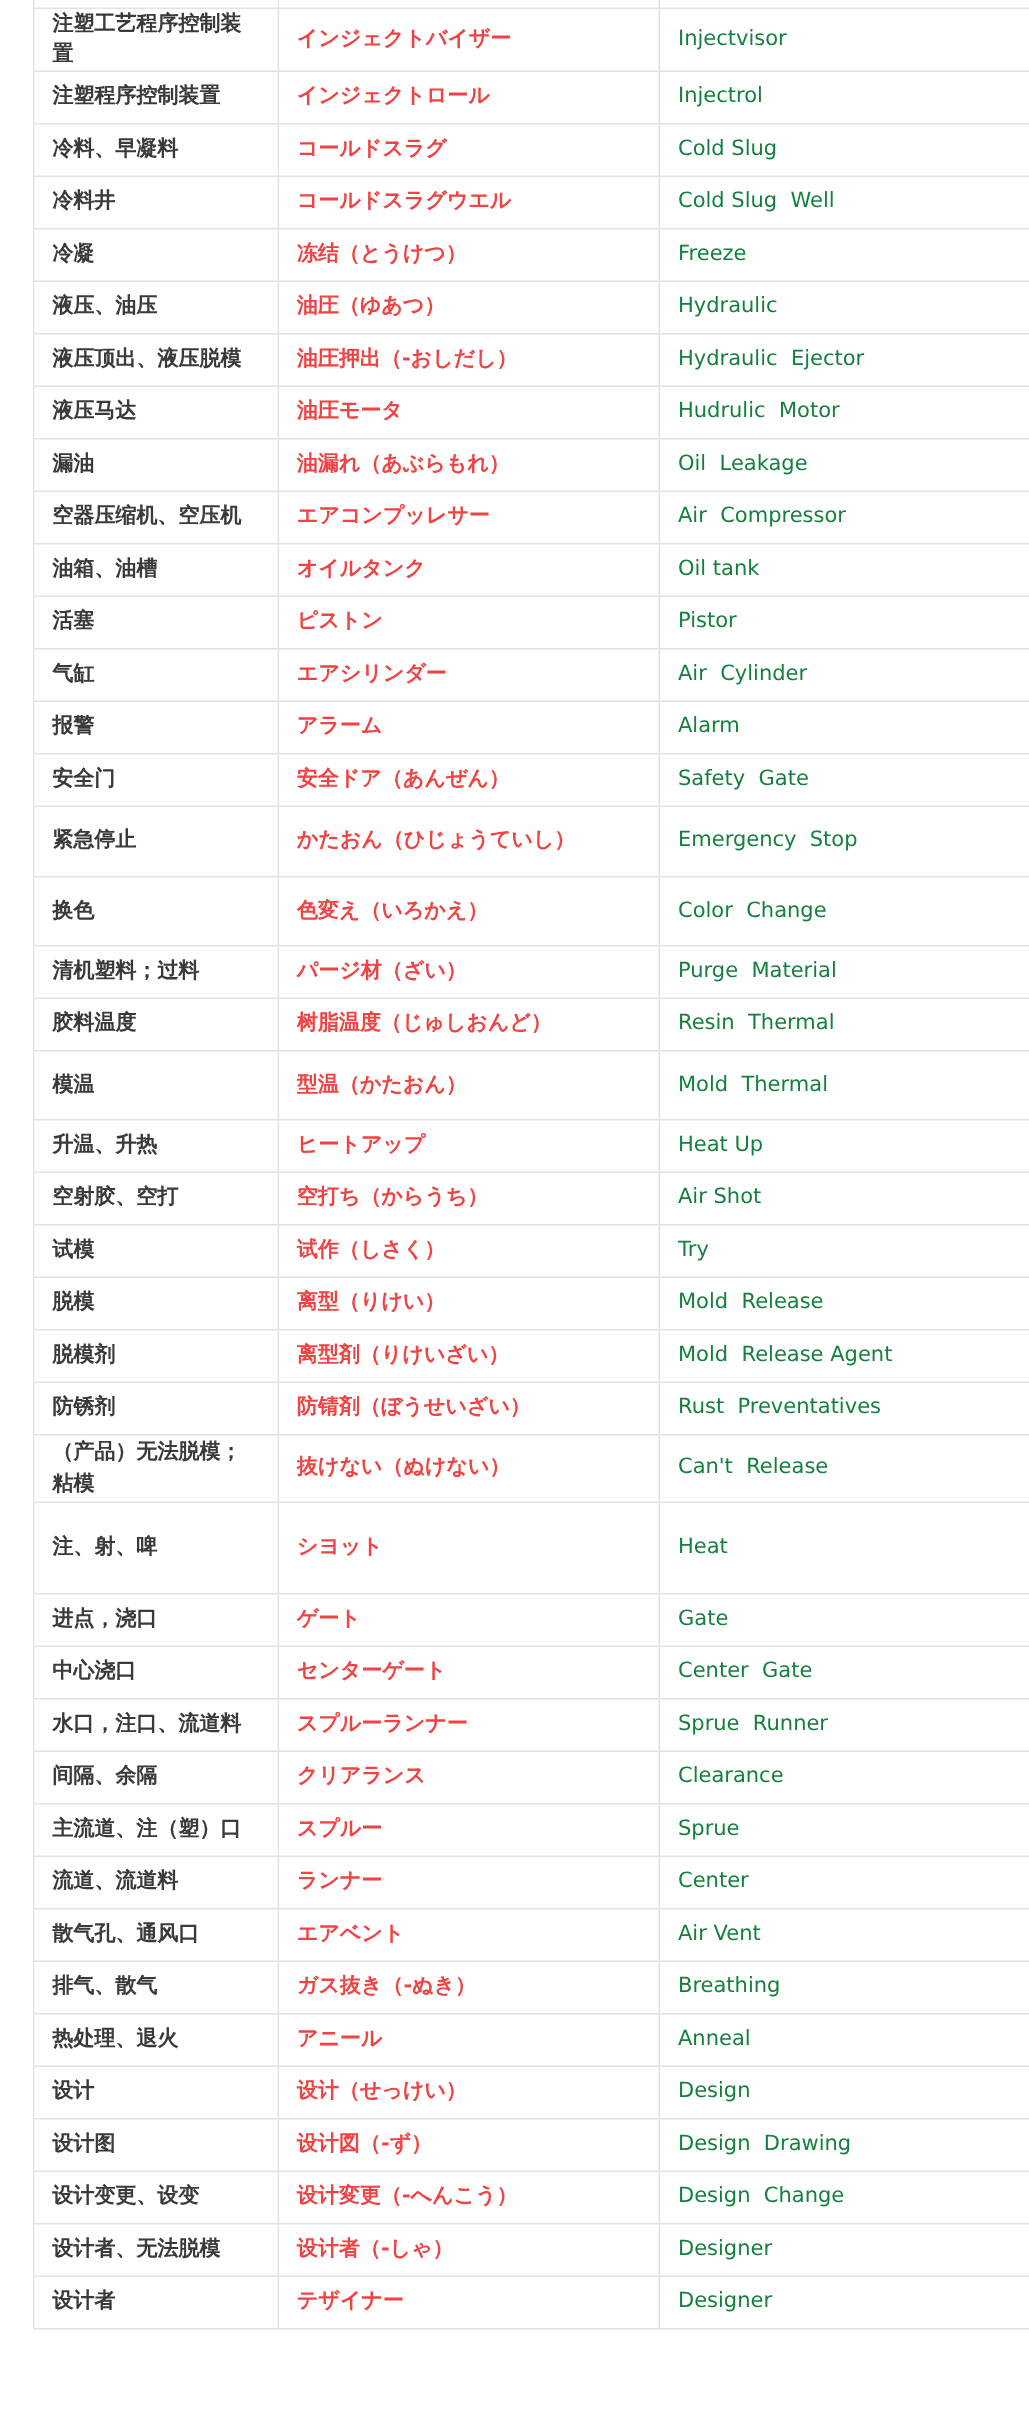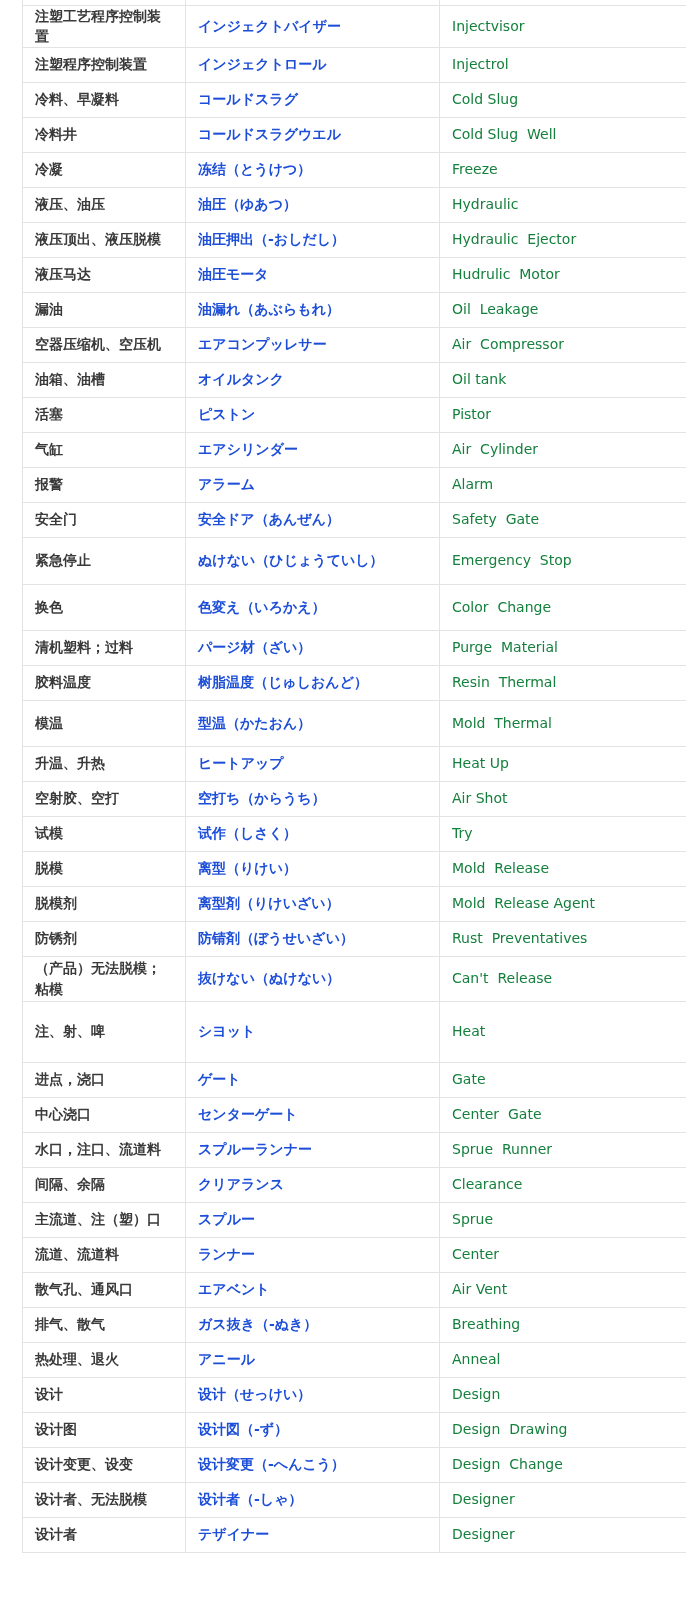--- a/index.html
+++ b/index.html
@@ -38,21 +38,21 @@
     height: 5px;
     padding: 0;
     border-top: none;
   }
   .cell-chinese {
     font-weight: 700;
     color: #3a3a3a;
   }
   .cell-japanese {
     font-weight: 700;
-    color: #1d4ed8;
+    color: #ef4444;
   }
   .cell-english {
     font-weight: 400;
     color: #15803d;
     white-space: pre-wrap; 
   }
   
   tbody tr:nth-child(17) td { height: 46px; } 
   tbody tr:nth-child(18) td { height: 45px; } 
   tbody tr:nth-child(21) td { height: 45px; } 
@@ -146,21 +146,21 @@
           <td class="cell-japanese">アラーム</td>
           <td class="cell-english">Alarm</td>
         </tr>
         <tr>
           <td class="cell-chinese">安全门</td>
           <td class="cell-japanese">安全ドア（あんぜん）</td>
           <td class="cell-english">Safety  Gate</td>
         </tr>
         <tr>
           <td class="cell-chinese">紧急停止</td>
-          <td class="cell-japanese">ぬけない（ひじょうていし）</td>
+          <td class="cell-japanese">かたおん（ひじょうていし）</td>
           <td class="cell-english">Emergency  Stop</td>
         </tr>
         <tr>
           <td class="cell-chinese">换色</td>
           <td class="cell-japanese">色変え（いろかえ）</td>
           <td class="cell-english">Color  Change</td>
         </tr>
         <tr>
           <td class="cell-chinese">清机塑料；过料</td>
           <td class="cell-japanese">パージ材（ざい）</td>

